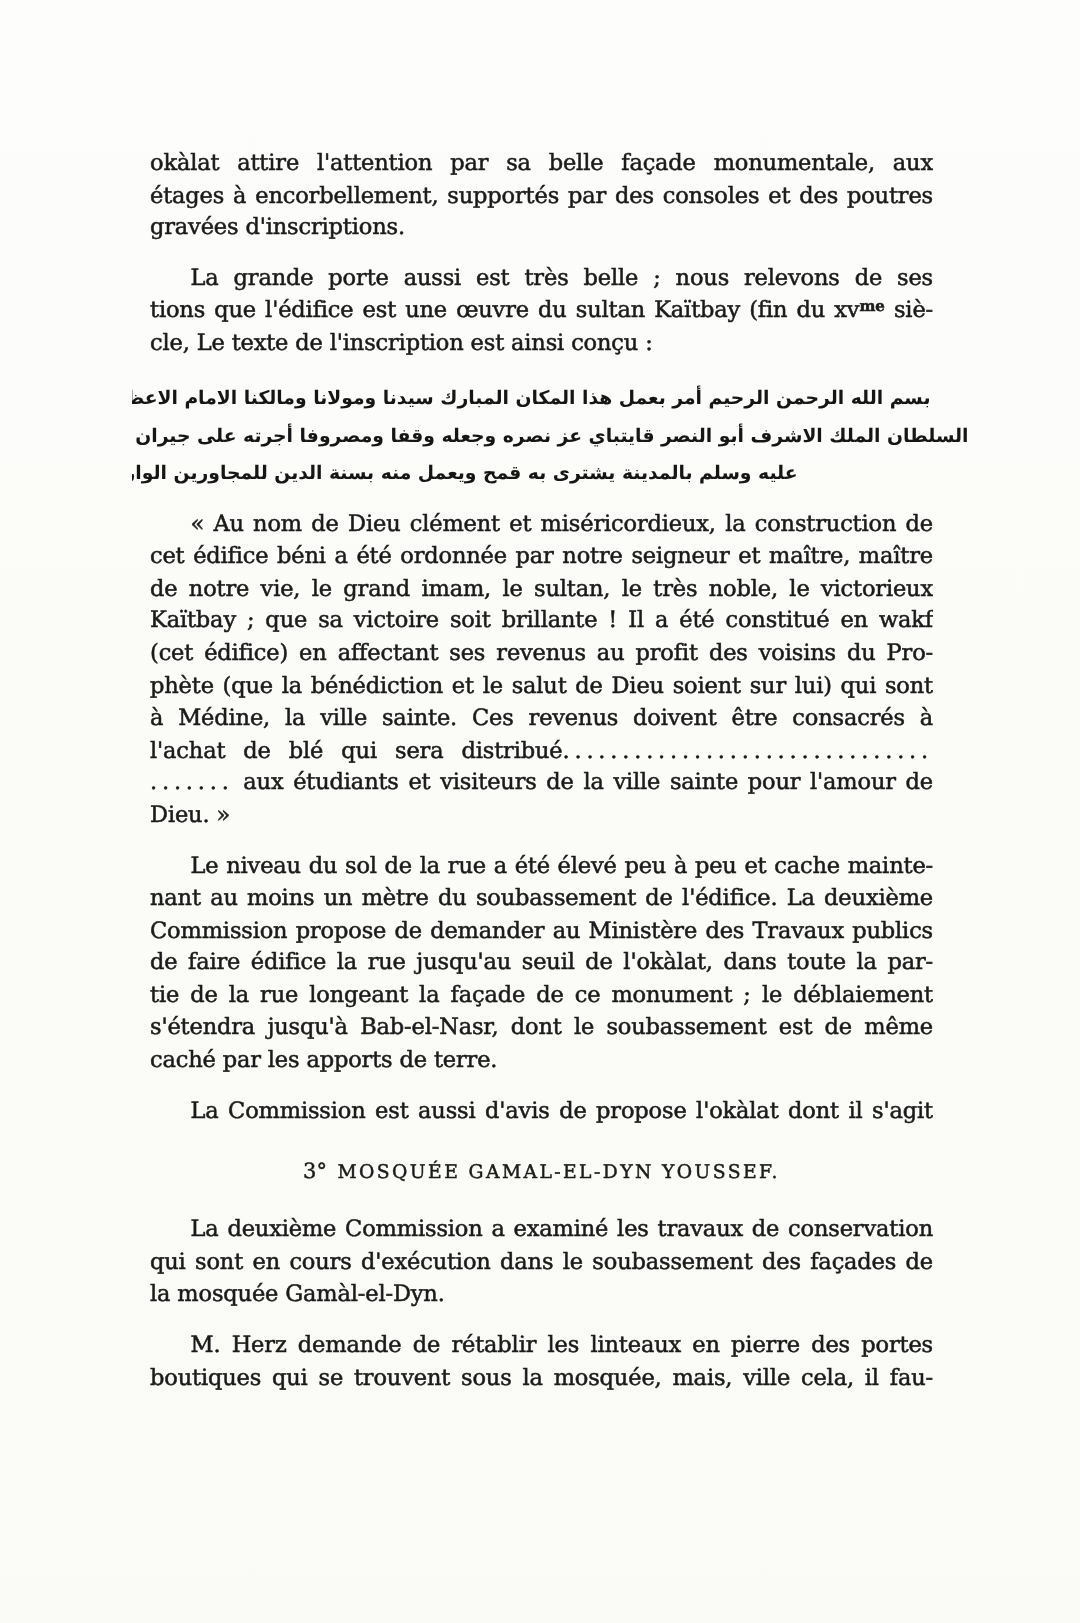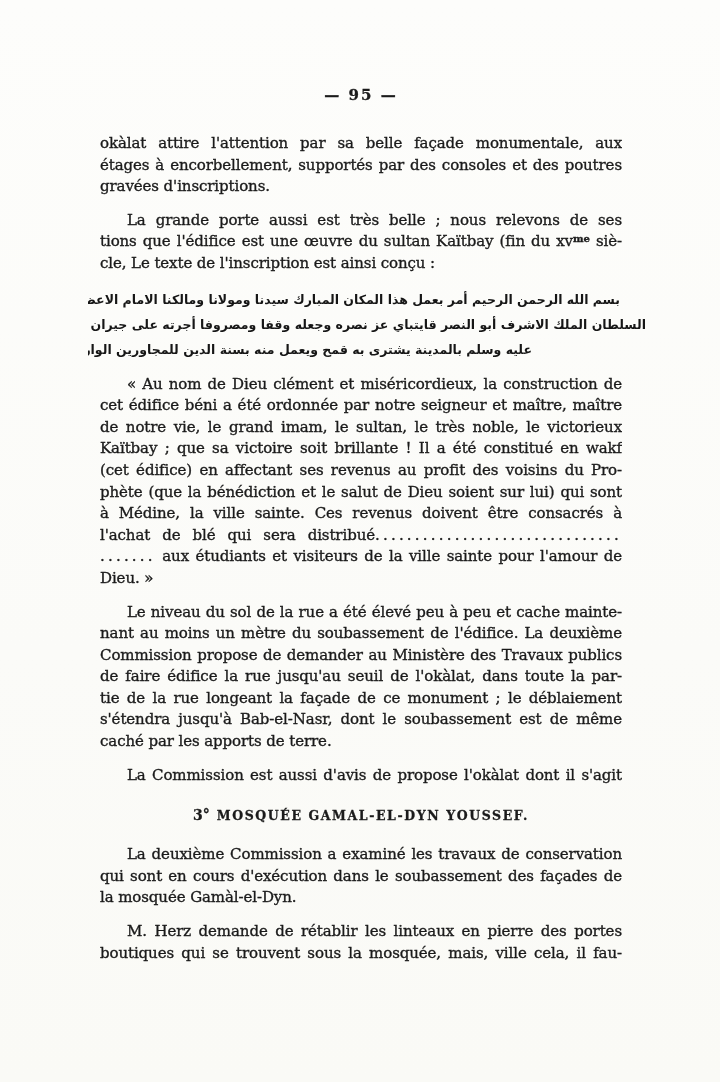--- a/index.html
+++ b/index.html
@@ -76,39 +76,38 @@
     white-space: nowrap;
   }
   .ar-line.ar1 { padding-left: 0; padding-right: 14px; }
   .ar-line.ar2 { margin-right: -12px; }
   .ar-line.ar3 { padding-right: 102px; }
   .section-heading {
     text-align: center;
     margin: 19px 0 19px 0;
     line-height: 20px;
     height: 20px;
-    font-weight: bold;
+    font-weight: normal;
     -webkit-text-stroke: 0.3px #1b1b1b;
   }
   .section-heading .num {
     font-size: 14px;
     margin-right: 7px;
   }
   .section-heading .sc {
     font-size: 12.5px;
     letter-spacing: 1.6px;
   }
 </style>
 </head>
 <body>
 
 <div class="page">
   <div class="column">
 
-    <div class="page-header">— 95 —</div>
 
     <div class="para">
       <div class="line">okàlat attire l'attention par sa belle façade monumentale, aux</div>
       <div class="line">étages à encorbellement, supportés par des consoles et des poutres</div>
       <div class="line lastline">gravées d'inscriptions.</div>
     </div>
 
     <div class="para">
       <div class="line indent">La grande porte aussi est très belle ; nous relevons de ses inscrip-</div>
       <div class="line"><span>tions que l'édifice est une œuvre du sultan Kaïtbay (fin du xv</span><span class="sup">me</span><span> siè-</span></div>

